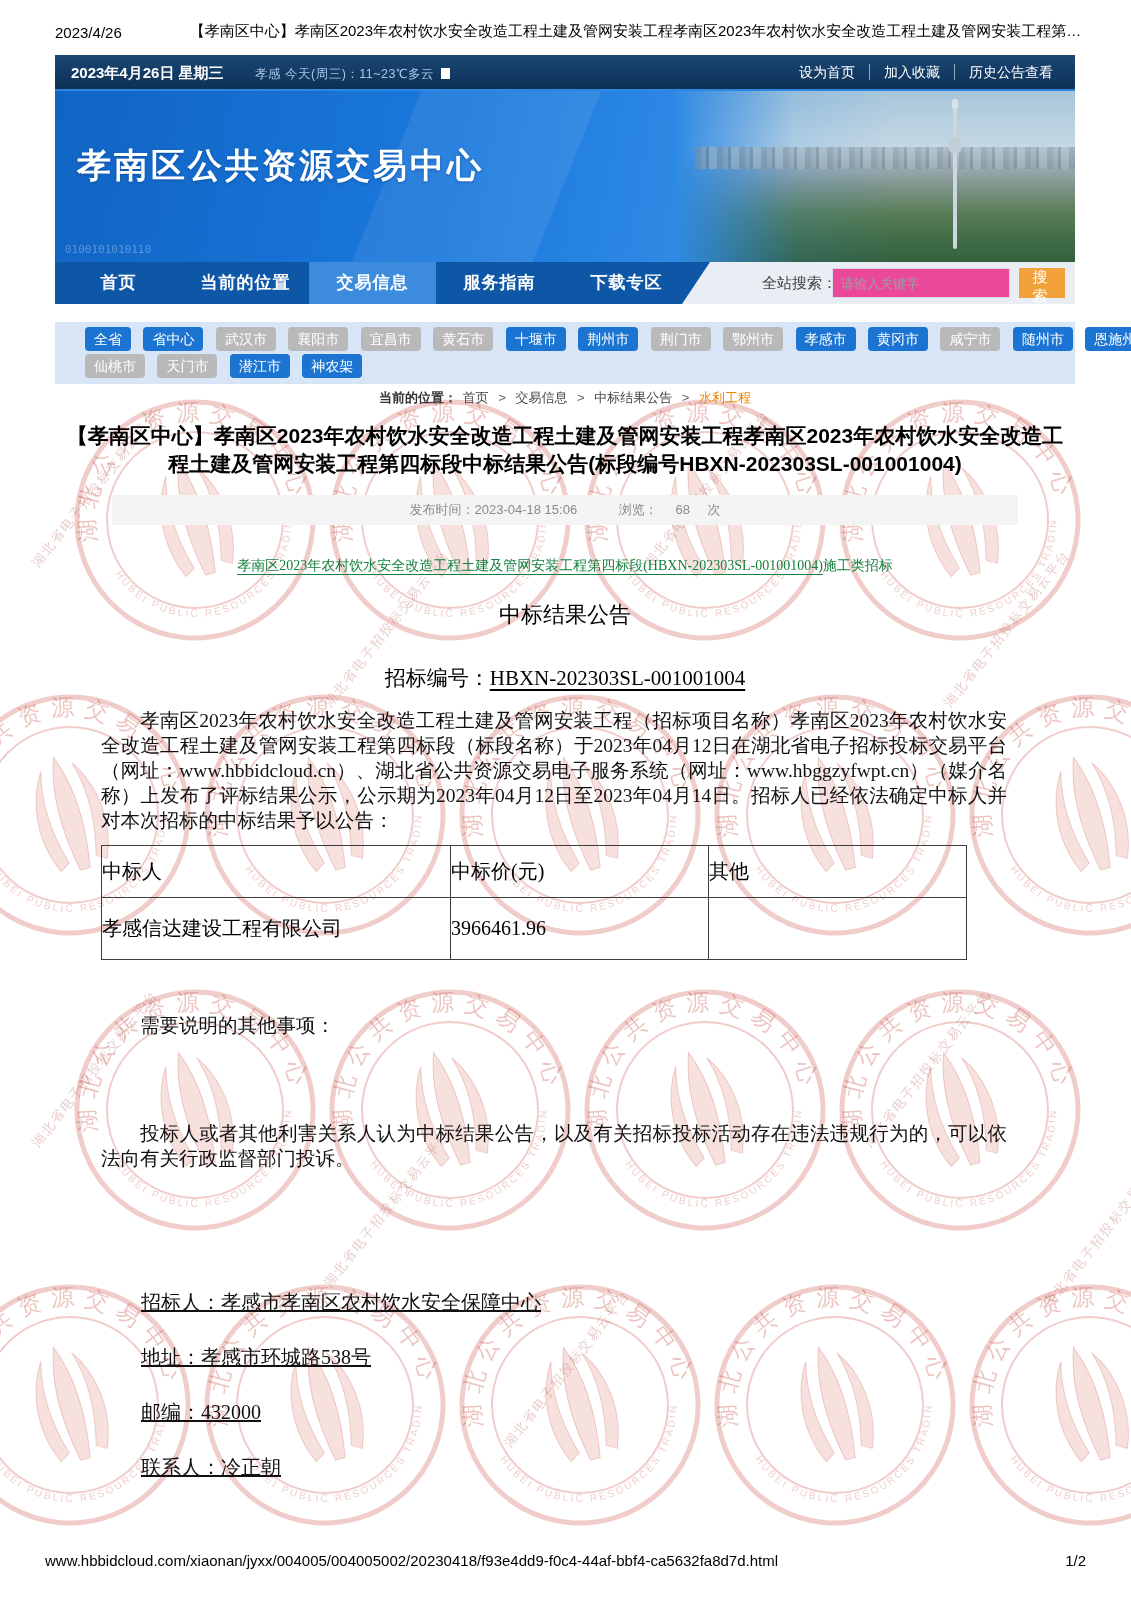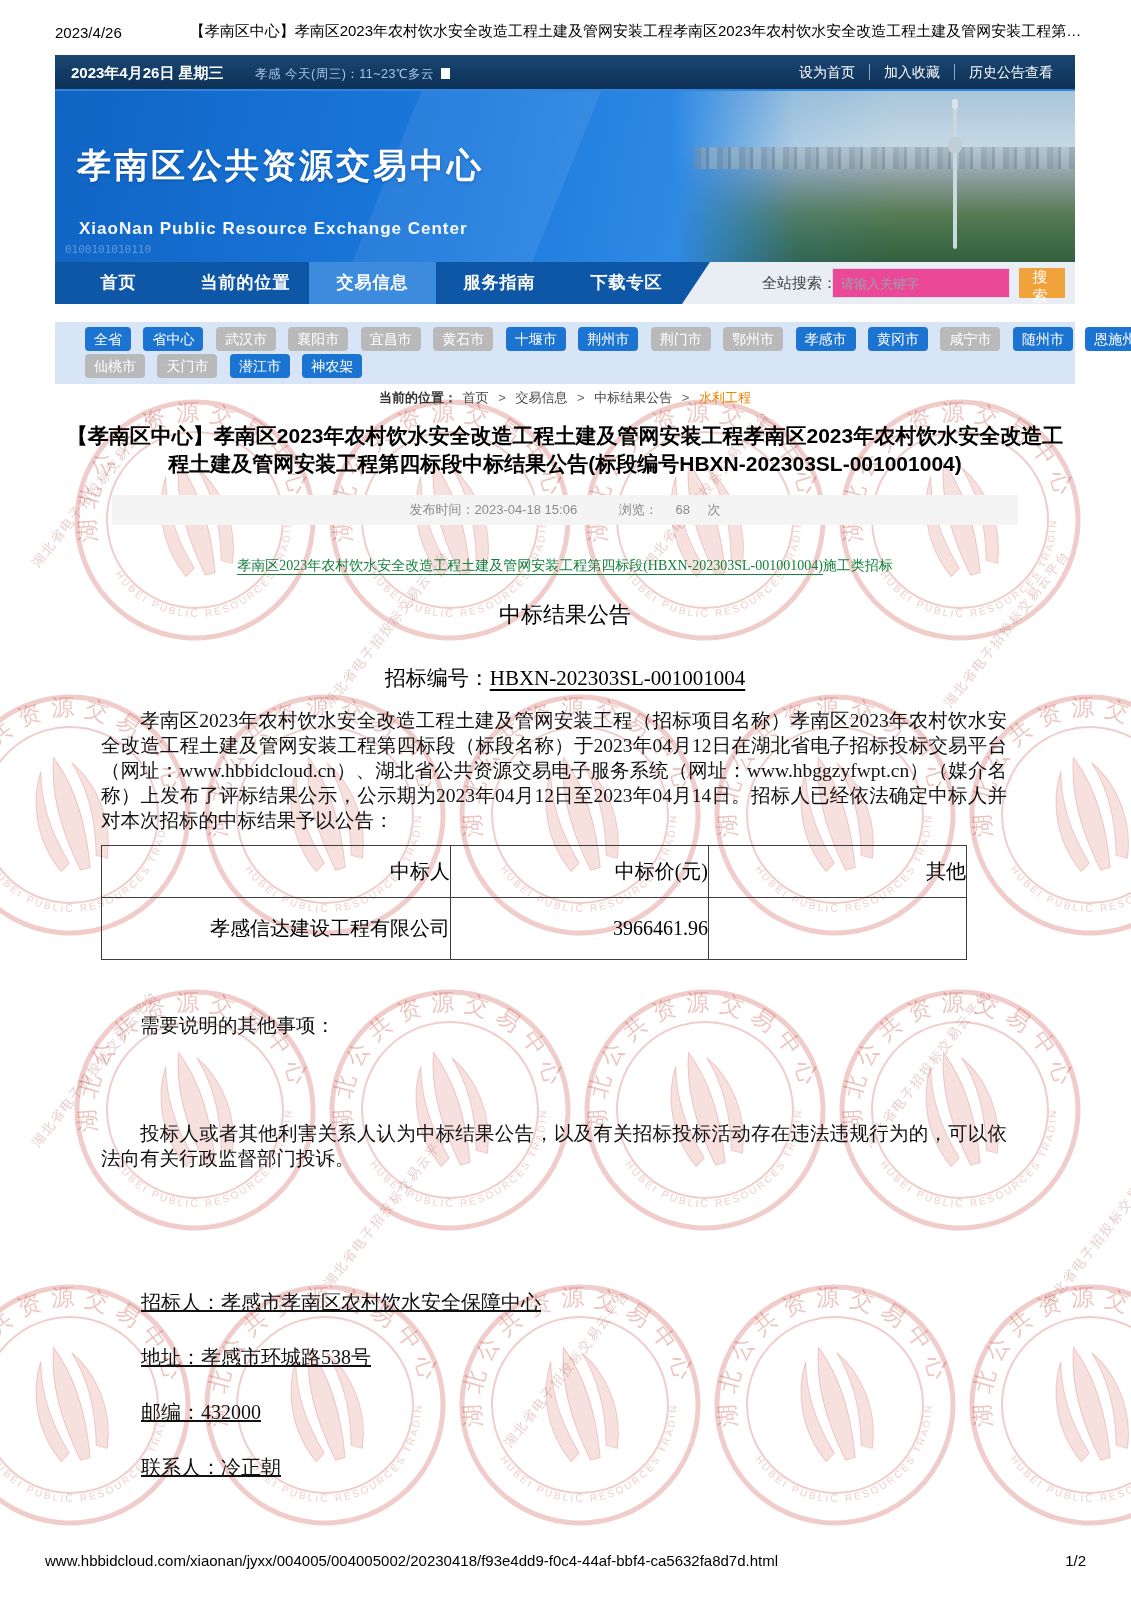--- a/index.html
+++ b/index.html
@@ -99,21 +99,21 @@
   .doc-head { margin:22px auto 0 auto; max-width:830px; text-align:center; font-size:14px; line-height:37px; color:#15803d; }
   .doc-head .u { text-decoration:underline; text-underline-offset:4px; }
   .doc-sub { margin-top:16px; text-align:center; font-size:22px; color:#000; }
   .bid-no { margin-top:34px; text-align:center; font-size:21px; color:#000; }
   .bid-no .u { text-decoration:underline; text-underline-offset:4px; }
 
   .body-text { margin:16px 68px 0 46px; font-size:19.5px; line-height:25px; text-align:justify; }
   .body-text .indent { text-indent:2em; }
 
   .result-table { margin:12px 0 0 46px; width:865px; border-collapse:collapse; table-layout:fixed; }
-  .result-table th, .result-table td { border:1.5px solid #3d3d3d; text-align:right; font-weight:400;
+  .result-table th, .result-table td { border:1.5px solid #3d3d3d; text-align:left; font-weight:400;
       font-size:20px; color:#000; }
   .result-table th { height:52px; }
   .result-table td { height:62px; }
   .col1 { width:349px; } .col2 { width:258px; } .col3 { width:258px; }
 
   .other-notes { margin:52px 68px 0 46px; font-size:19.5px; text-indent:2em; }
   .para2 { margin:82px 68px 0 46px; font-size:19.5px; line-height:25px; text-indent:2em; text-align:justify; }
 
   .contacts { margin:118px 68px 0 46px; }
   .contact-line { font-size:20px; text-indent:2em; margin-bottom:28px;text-decoration:underline; }
@@ -219,21 +219,20 @@
         <span class="tb-link">设为首页</span><span class="tb-link">加入收藏</span><span class="tb-link">历史公告查看</span>
       </span>
     </div>
 
     <div class="banner">
       <div class="banner-photo"></div>
       <div class="banner-city"></div>
       <div class="banner-tower"></div>
       <div class="banner-streak"></div>
       <div class="banner-title">孝南区公共资源交易中心</div>
-      <div class="banner-sub">XiaoNan  Public  Resource  Exchange  Center</div>
       <div class="banner-bin">0100101010110</div>
     </div>
 
     <div class="nav">
       <div class="nav-tabs">
         <div class="nav-tab">首页</div>
         <div class="nav-tab">当前的位置</div>
         <div class="nav-tab active">交易信息</div>
         <div class="nav-tab">服务指南</div>
         <div class="nav-tab">下载专区</div>

